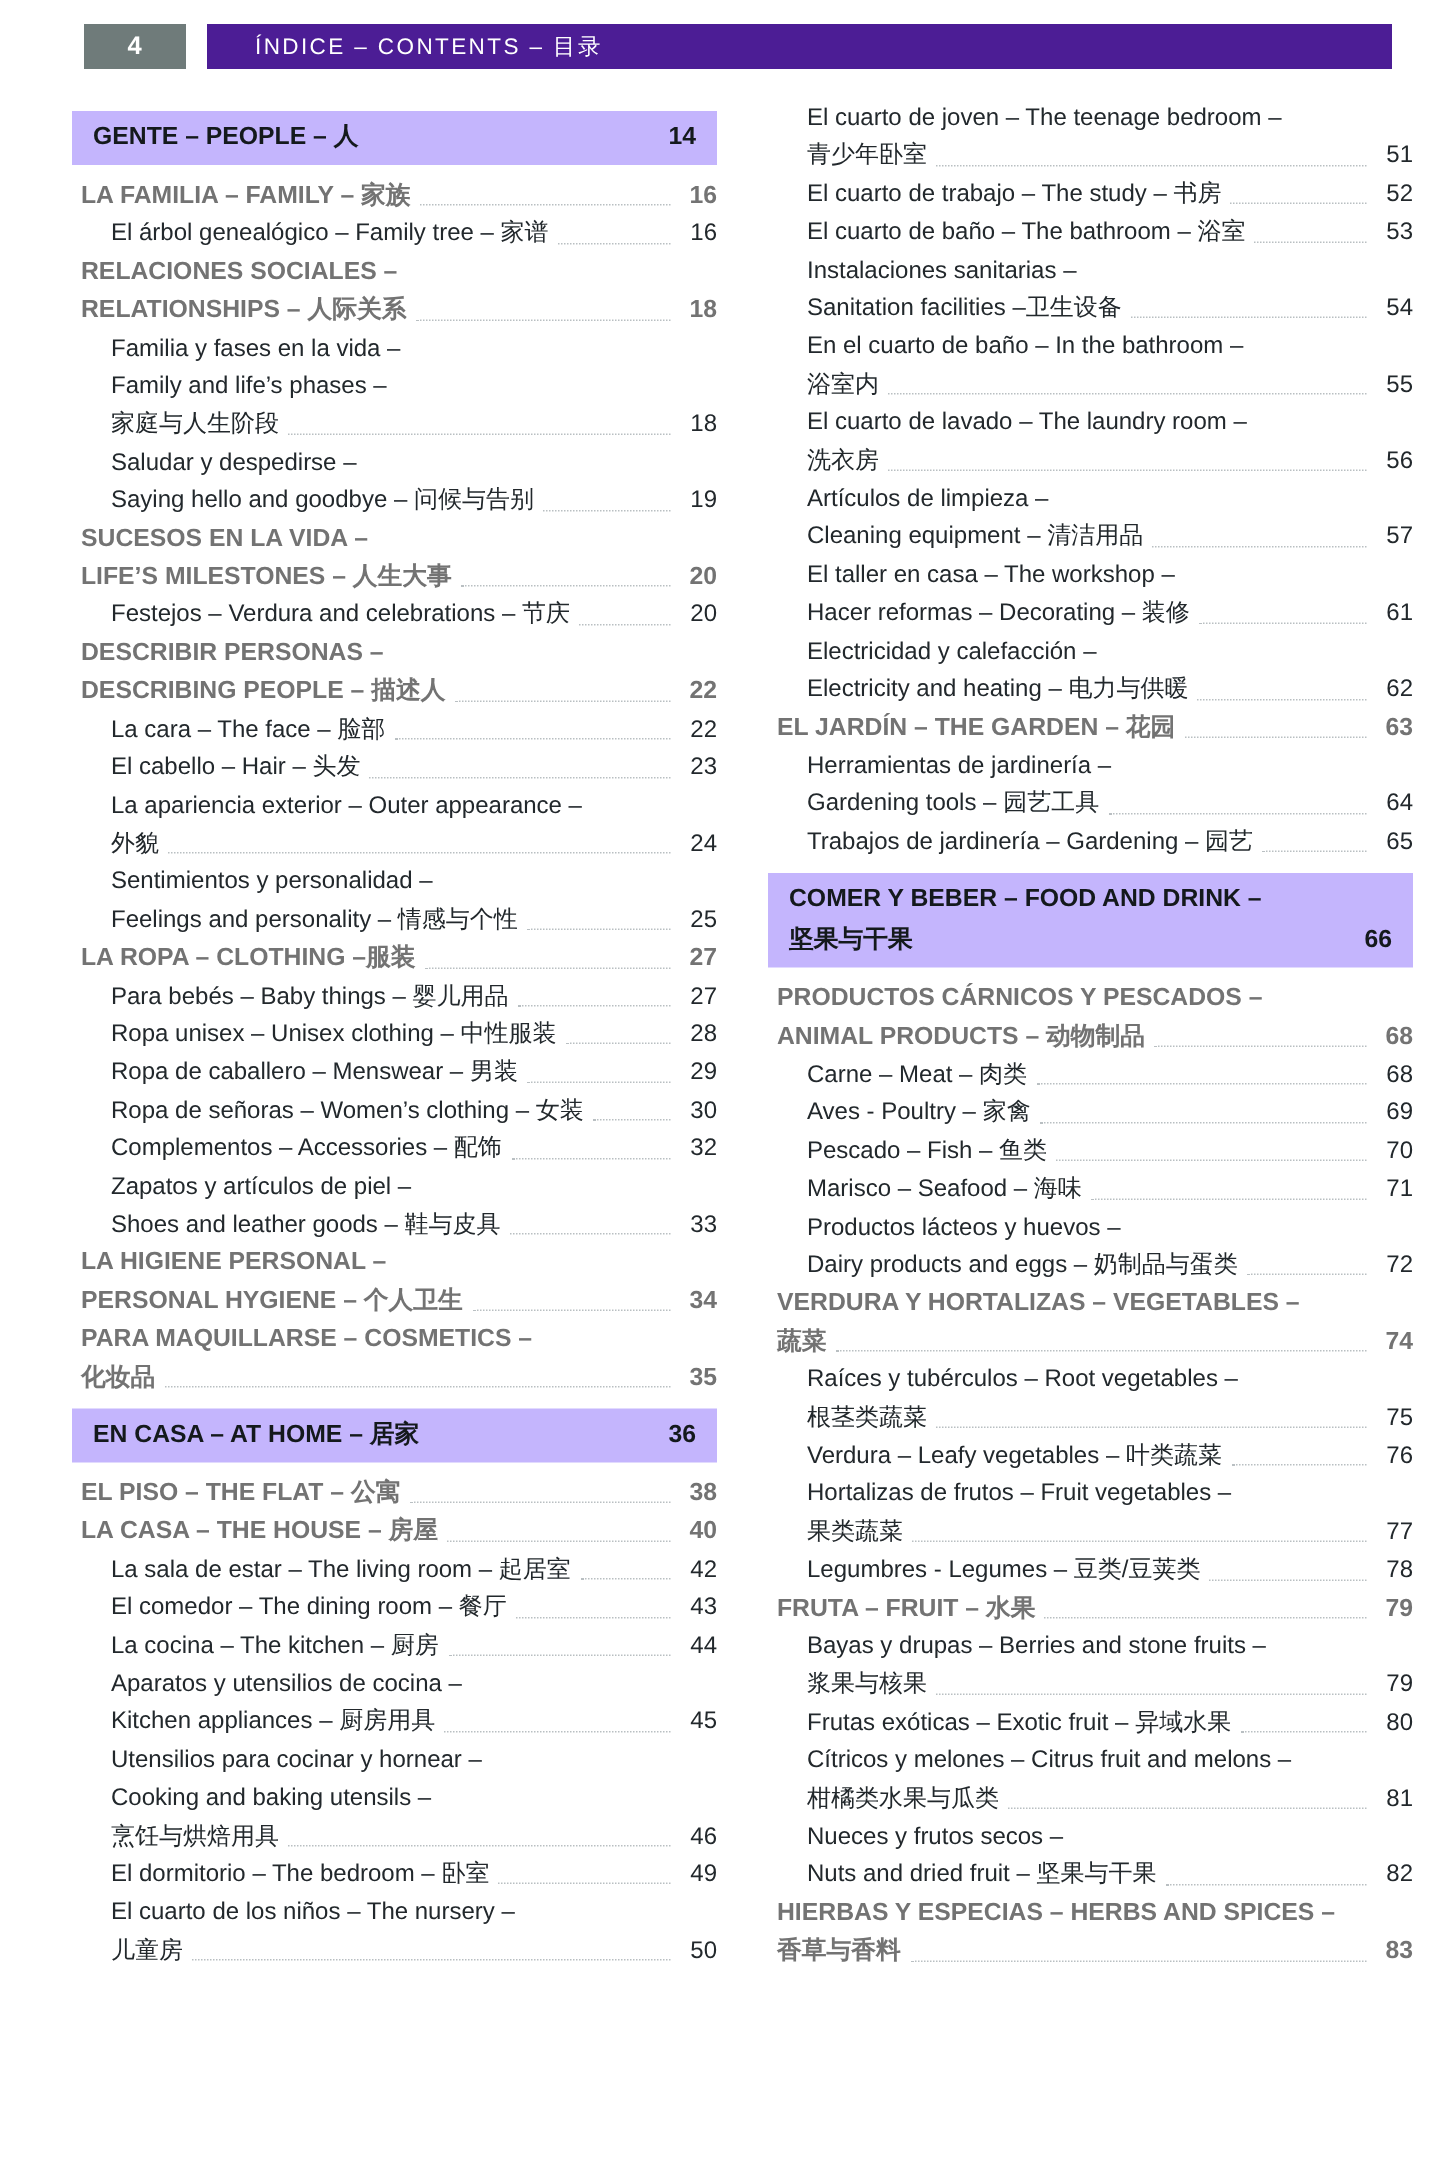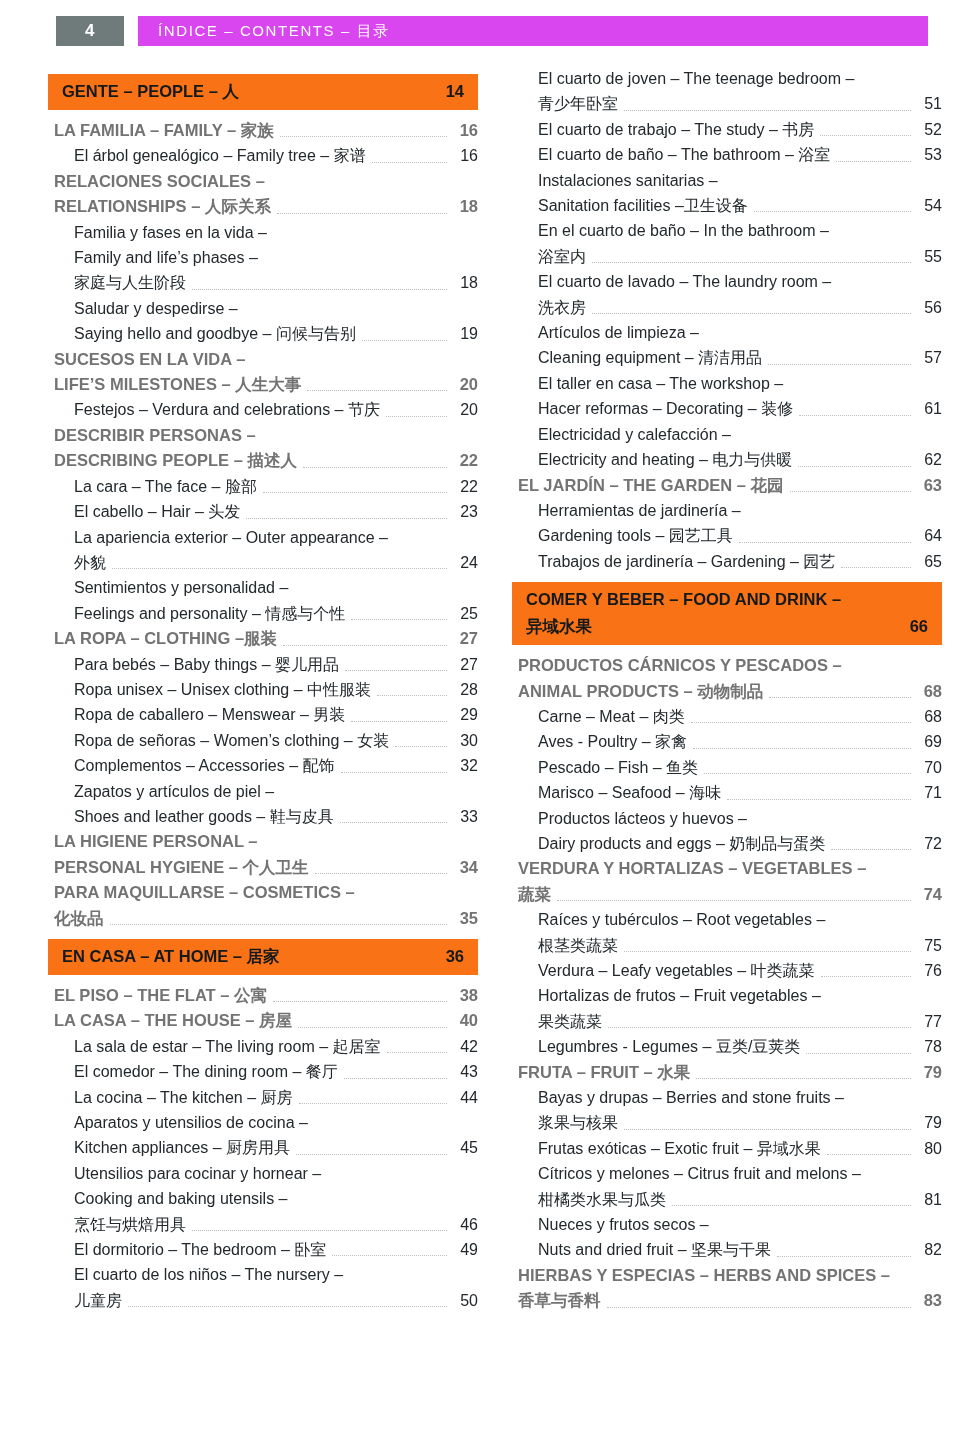--- a/index.html
+++ b/index.html
@@ -35,25 +35,25 @@
     font-weight: bold;
     display: flex;
     align-items: center;
     justify-content: center;
     letter-spacing: .5px;
   }
   .header-title-band {
     flex: 1;
     margin-left: 14px;
     margin-right: 32px;
-    background: #d946ef;
+    background: #4c1d95;
     color: #ffffff;
     display: flex;
     align-items: center;
-    padding-left: 20px;
+    padding-left: 32px;
     font-size: 15px;
     letter-spacing: 1.6px;
     font-weight: normal;
   }
 
   
   .columns {
     position: absolute;
     top: 66px;
     left: 0;
@@ -87,21 +87,21 @@
     width: 26px;
     text-align: right;
     flex: none;
   }
   .entry.no-leader .leader {
     border-bottom: none;
   }
 
   
   .band {
-    background: #f97316;
+    background: #c4b5fd;
     padding: 4px 14px 5px 14px;
     margin-top: 8px;
     margin-bottom: 8px;
   }
   .band .entry {
     line-height: 27px;
     min-height: 27px;
   }
   .band .entry .txt,
   .band .entry .pg {
@@ -567,21 +567,21 @@
           <span class="pg">65</span>
         </div>
       </div>
       <div class="band">
         <div class="entry no-leader">
           <span class="txt">COMER Y BEBER – FOOD AND DRINK –</span>
           <span class="leader"></span>
           <span class="pg blank"></span>
         </div>
         <div class="entry">
-          <span class="txt">异域水果</span>
+          <span class="txt">坚果与干果</span>
           <span class="leader"></span>
           <span class="pg">66</span>
         </div>
       </div>
       <div class="lvl1">
         <div class="entry no-leader">
           <span class="txt">PRODUCTOS CÁRNICOS Y PESCADOS –</span>
           <span class="leader"></span>
           <span class="pg blank"></span>
         </div>

